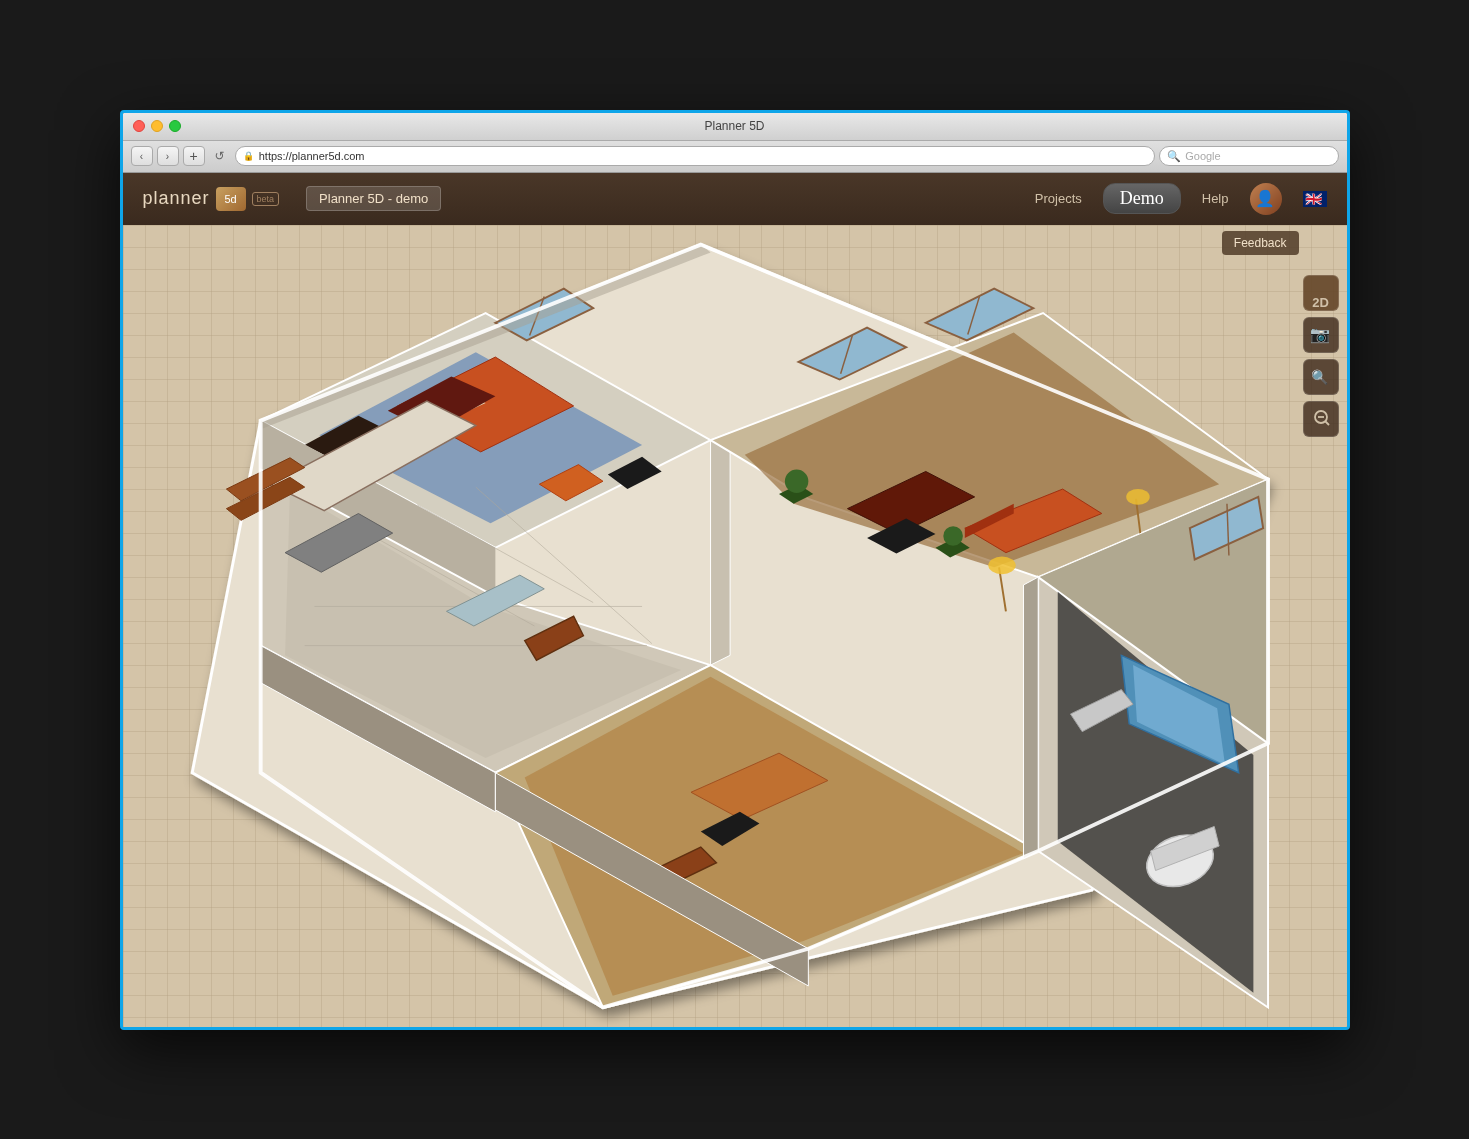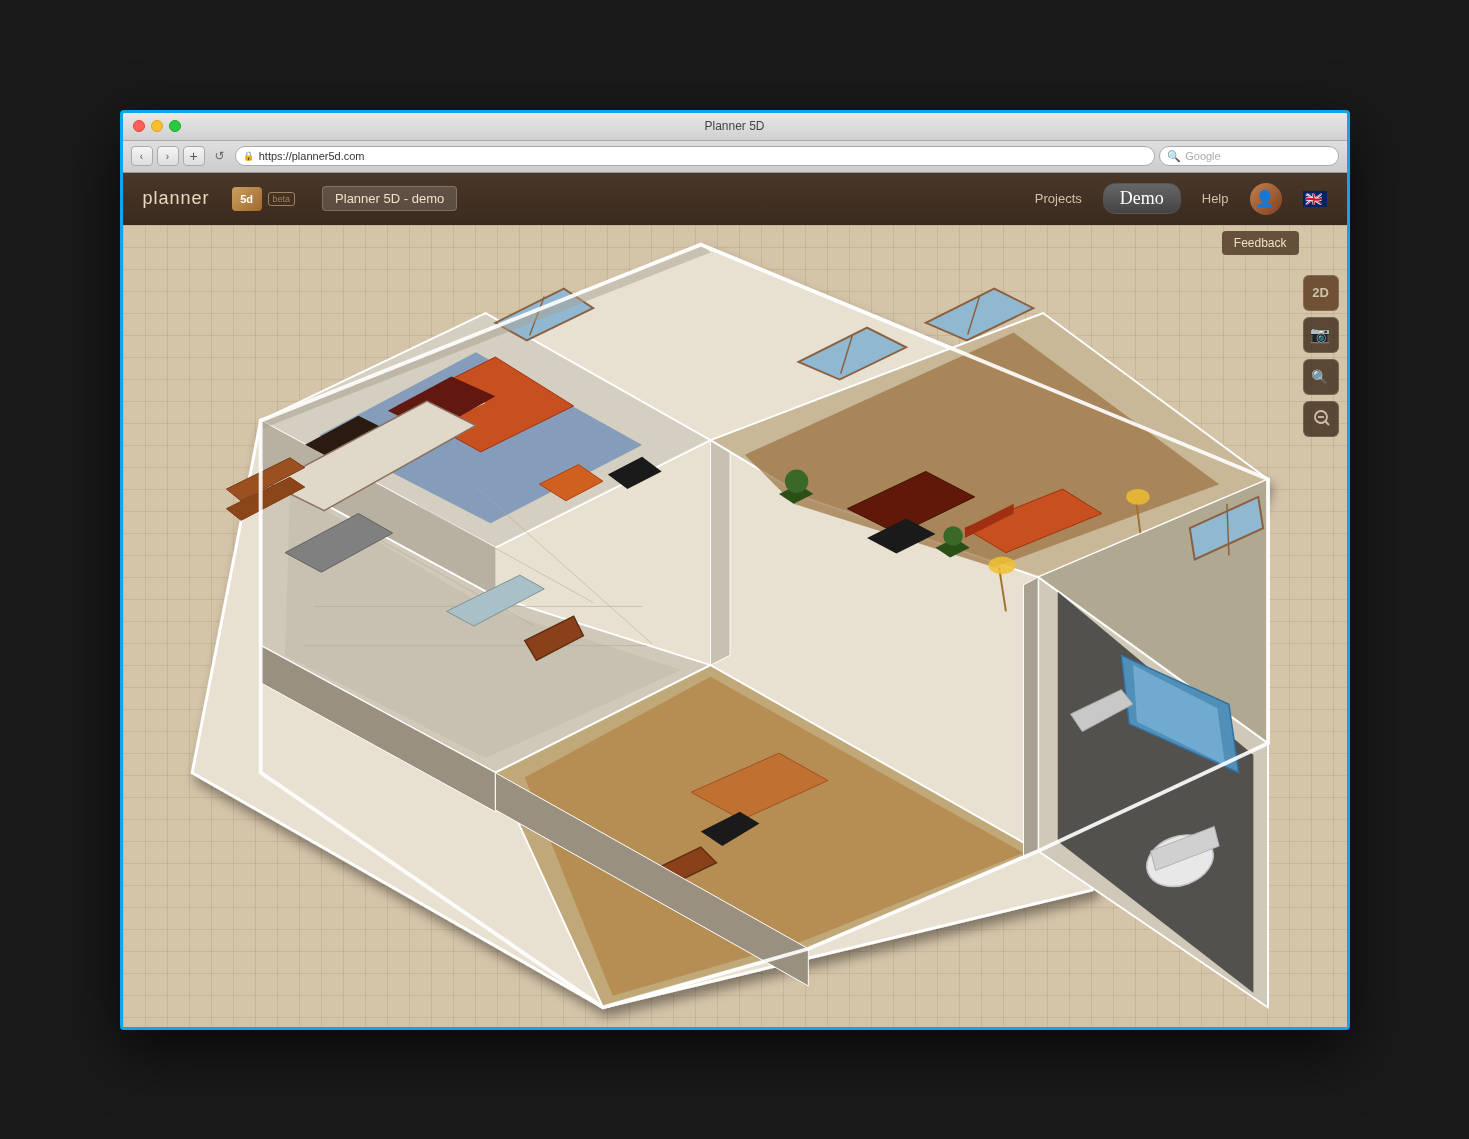--- a/index.html
+++ b/index.html
@@ -155,23 +155,22 @@
     }
     .logo-box {
       width: 30px;
       height: 24px;
       background: linear-gradient(135deg, #c8a060, #a06830);
       border-radius: 4px;
       display: flex;
       align-items: center;
       justify-content: center;
       font-size: 11px;
-      font-weight: bold;
+      font-weight: normal;
       color: white;
-      margin-left: 16px;
     }
     .beta-badge {
       font-size: 9px;
       color: #a08060;
       border: 1px solid #a08060;
       padding: 1px 4px;
       border-radius: 3px;
     }
     .project-name-box {
       margin-left: 27px;
@@ -277,20 +276,21 @@
       border-radius: 6px;
       display: flex;
       align-items: center;
       justify-content: center;
       cursor: pointer;
       color: #d0c0a8;
       font-size: 14px;
     }
     .toolbar-btn.active {
       background: rgba(100,70,40,0.9);
+      align-items: flex-end;
     }
 
     
     .floorplan-svg {
       position: absolute;
       top: 0;
       left: 0;
       width: 100%;
       height: 100%;
     }

